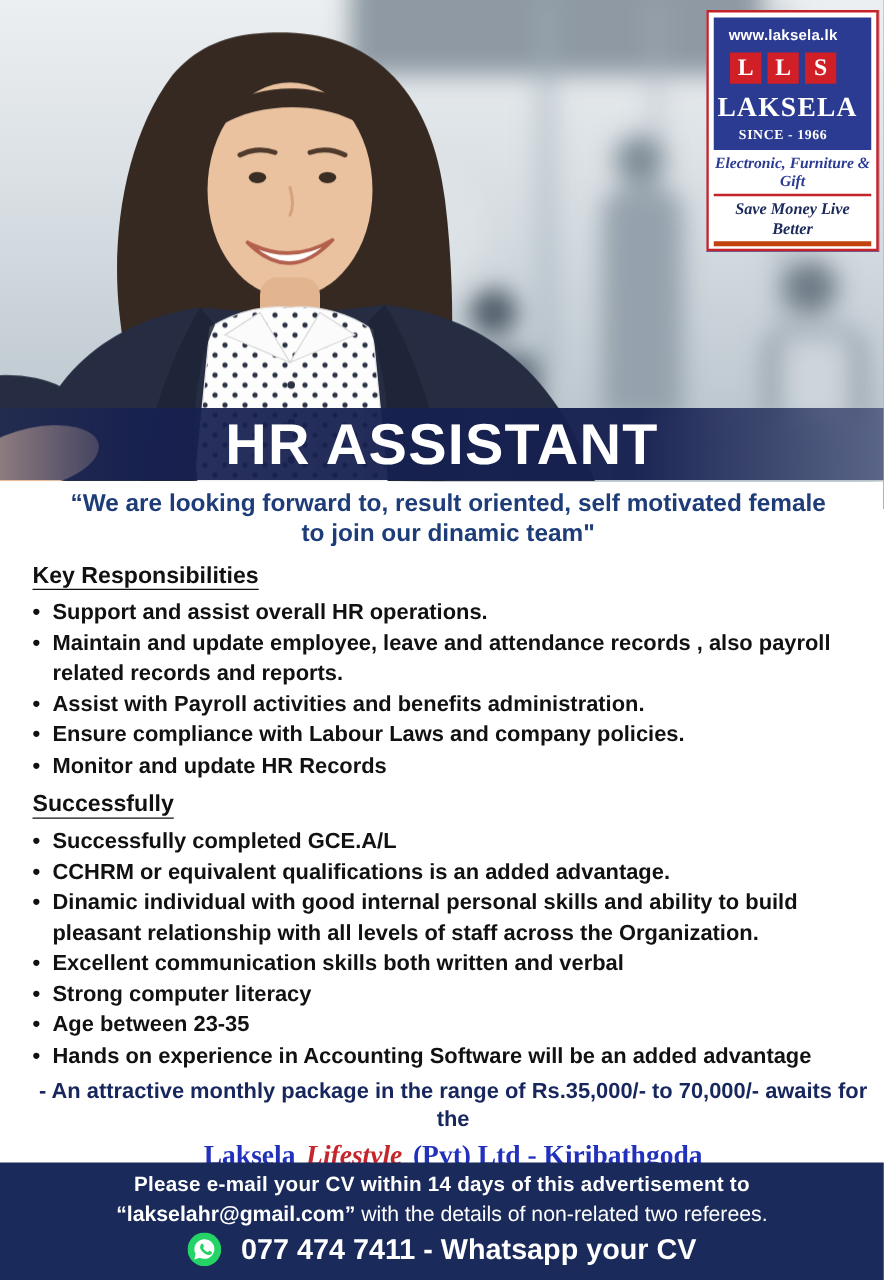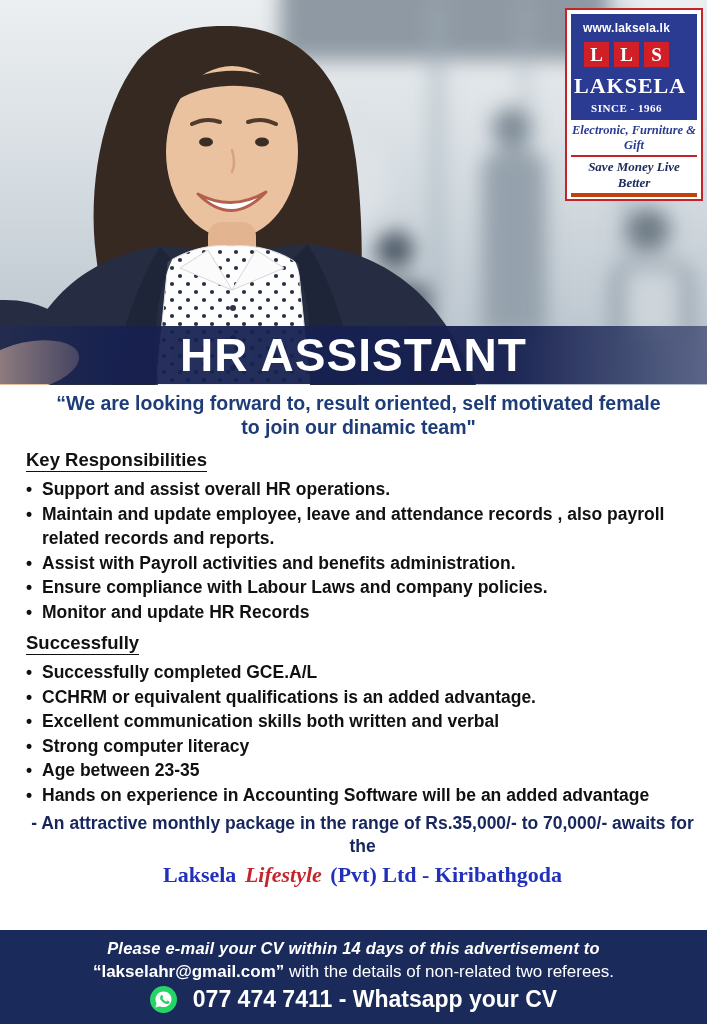--- a/index.html
+++ b/index.html
@@ -36,21 +36,21 @@
   ul.bullets li{position:relative;padding-left:16px;color:#111111;font-size:17.5px;font-weight:700;line-height:24.5px;}
   ul.bullets li::before{content:"\2022";position:absolute;left:0;top:0;color:#111111;}
   .package{margin:5px 0 0 0;text-align:center;color:#17275e;font-size:17.5px;font-weight:700;line-height:23px;}
   .company{margin:4px 0 0 0;text-align:center;font-family:"Liberation Serif",serif;font-weight:700;font-size:22px;line-height:26px;}
   .company .c-blue{color:#2231bb;}
   .company .c-red{color:#c4262c;font-style:italic;padding:0 3px;}
   
   .footer{position:absolute;left:0;bottom:0;width:707px;height:94px;background:#1a2a5a;color:#ffffff;
           text-align:center;box-sizing:border-box;padding-top:9px;}
   .footer p{margin:0 0 4px 0;}
-  .f-line1{font-size:16.5px;font-weight:700;letter-spacing:.2px;font-style:italic;}
+  .f-line1{font-size:16.5px;font-weight:700;letter-spacing:.2px;}
   .f-line2{font-size:17px;font-weight:400;}
   .f-line2 .f-email{font-weight:700;}
   .f-wa{display:flex;align-items:center;justify-content:center;gap:16px;font-size:23px;font-weight:700;margin-top:2px;}
   .wa-icon{width:27px;height:27px;display:inline-block;}
 </style>
 </head>
 <body>
 
 <div class="poster">
 
@@ -147,20 +147,21 @@
         <li>Ensure compliance with Labour Laws and company policies.</li>
         <li>Monitor and update HR Records</li>
       </ul>
     </div>
 
     <div>
       <span class="sec-heading">Successfully</span>
       <ul class="bullets">
         <li>Successfully completed GCE.A/L</li>
         <li>CCHRM or equivalent qualifications is an added advantage.</li>
+        <li>Dinamic individual with good internal personal skills and ability to build pleasant relationship with all levels of staff across the Organization.</li>
         <li>Excellent communication skills both written and verbal</li>
         <li>Strong computer literacy</li>
         <li>Age between 23-35</li>
         <li>Hands on experience in Accounting Software will be an added advantage</li>
       </ul>
     </div>
 
     <p class="package">
       <span>- An attractive monthly package in the range of Rs.35,000/- to 70,000/- awaits for the</span><br>
     </p>

